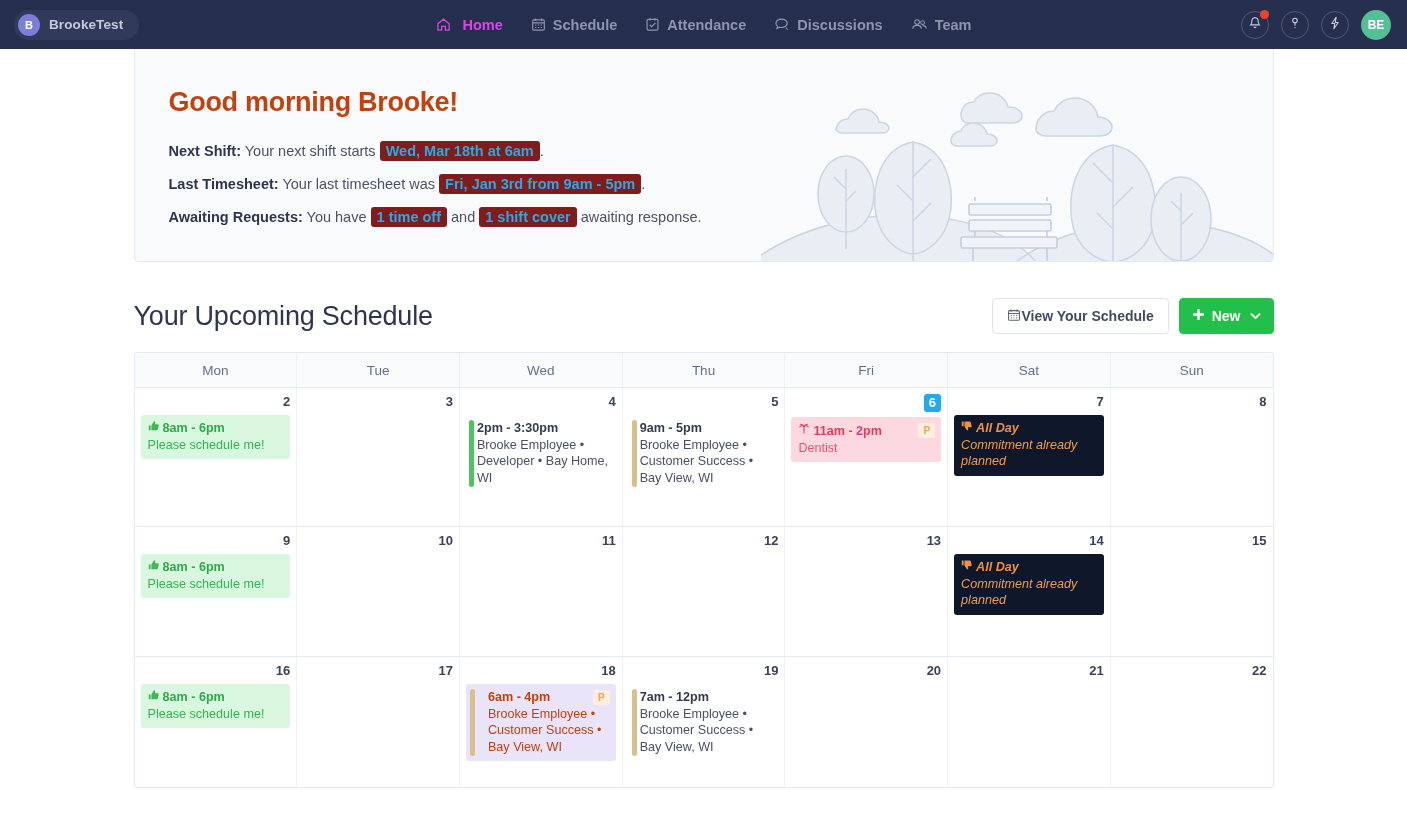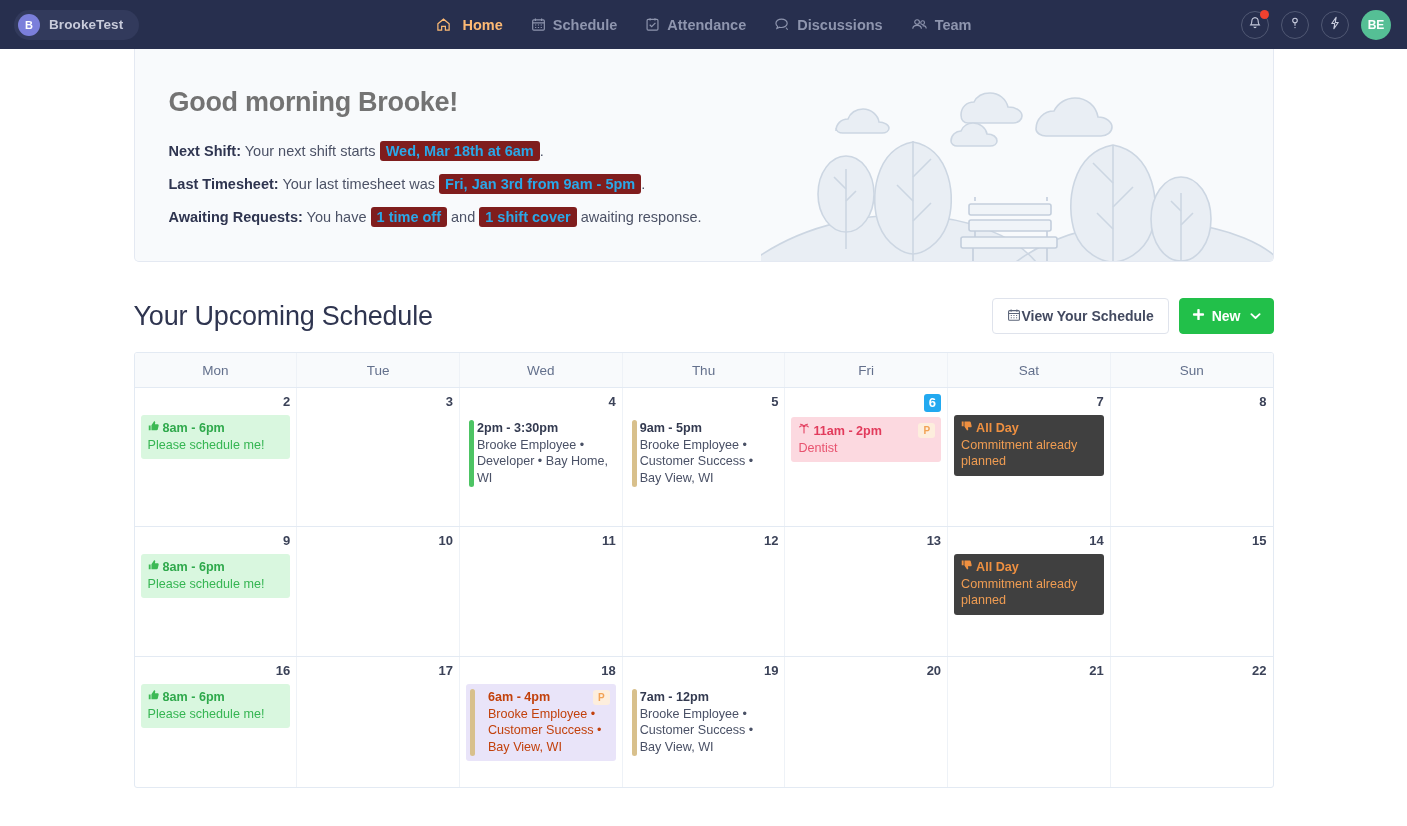--- a/index.html
+++ b/index.html
@@ -37,21 +37,21 @@
 
   .navlinks {
     position: absolute; left: 50%; transform: translateX(-50%);
     display: flex; align-items: center; gap: 28px;
   }
   .navlink {
     display: flex; align-items: center; gap: 7px;
     font-size: 14.5px; color: #8e95ae; font-weight: bold;
     cursor: pointer; white-space: nowrap;
   }
-  .navlink.active { color: #fdba74; gap: 12px; }
+  .navlink.active { color: #d946ef; gap: 12px; }
   .navlink svg { display: block; }
 
   .nav-right {
     margin-left: auto; margin-right: 16px;
     display: flex; align-items: center; gap: 12px;
   }
   .icon-btn {
     width: 28px; height: 28px; border-radius: 50%;
     border: 1.3px solid #505873;
     display: flex; align-items: center; justify-content: center;
@@ -81,21 +81,21 @@
     background: #f8fafc;
     border: 1px solid #e4e9f2;
     border-top: none;
     border-radius: 0 0 5px 5px;
     position: relative;
     overflow: hidden;
   }
   .hero-art { position: absolute; right: 0; bottom: 0; top: 0; width: 512px; }
   .hero-inner { position: relative; padding: 38px 0 0 34px; z-index: 2; }
   .hero-title {
-    font-size: 27px; font-weight: bold; color: #737373;
+    font-size: 27px; font-weight: bold; color: #c2410c;
     letter-spacing: -.3px; margin-bottom: 23px;
   }
   .hero-line {
     font-size: 14.5px; color: #4c5266; margin-bottom: 11px;
     line-height: 1.5;
   }
   .hero-line b { color: #2f3550; font-weight: bold; }
   .hl {
     background: #7f1d1d; color: #2aa8e8; font-weight: bold;
     padding: 2px 6px; border-radius: 3px; cursor: pointer;
@@ -158,21 +158,21 @@
     border-radius: 3px; padding: 5px 7px 6px 7px;
     font-size: 12.6px; line-height: 16.5px; cursor: pointer;
     position: relative;
   }
   .ev .t { font-weight: bold; display: block; }
   .ev .d { display: block; }
   .ev-green { background: #d9f7df; color: #35b552; }
   .ev-green .t { color: #2fa94c; }
   .ev-red { background: #fcd9e0; color: #e8536f; }
   .ev-red .t { color: #e23b5c; }
-  .ev-orange { background: #404040; color: #ef9c52; }
+  .ev-orange { background: #0f172a; color: #ef9c52; font-style: italic; }
   .ev-orange .t { color: #ef9040; }
   .ev-purple { background: #e9e4f9; }
   .ev-purple .t, .ev-purple .d { color: #c2410c; margin-left: 8px; }
   .ev-plain { background: transparent; color: #4a5166; padding-left: 11px; }
   .ev-plain .t { color: #333a50; }
   .bar {
     position: absolute; left: 3px; top: 5px; bottom: 5px;
     width: 5px; border-radius: 3px;
   }
   .bar-green { background: #4dc464; }

